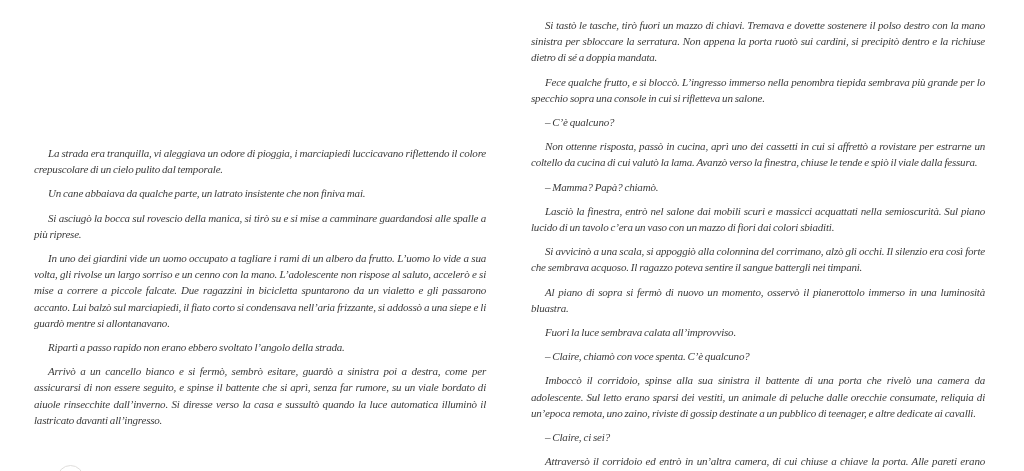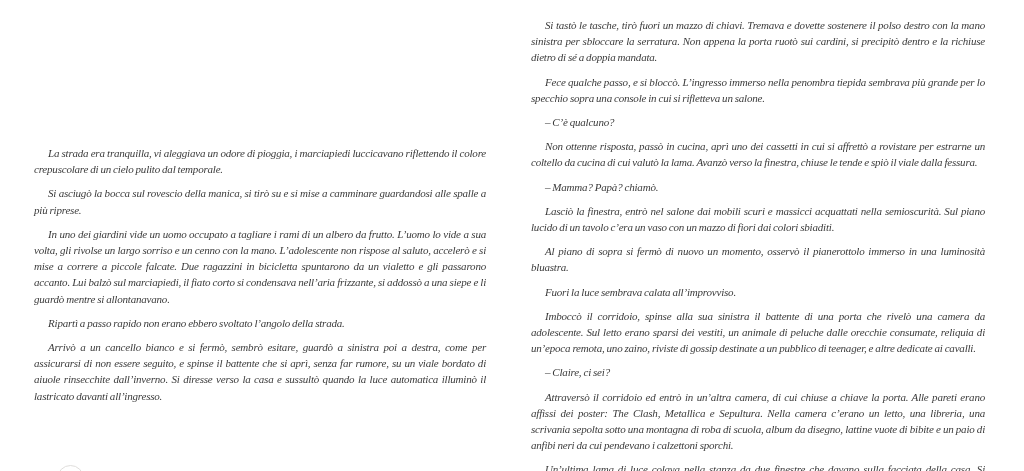--- a/index.html
+++ b/index.html
@@ -52,35 +52,38 @@
     background: #ffffff;
   }
 </style>
 </head>
 <body>
 
 <div class="page">
 
   <div class="col col-left" lang="it">
       <p class="para">La strada era tranquilla, vi aleggiava un odore di pioggia, i marciapiedi luccicavano riflettendo il colore crepuscolare di un cielo pulito dal temporale.</p>
+      <p class="para">Un cane abbaiava da qualche parte, un latrato insistente che non finiva mai.</p>
       <p class="para">Si asciugò la bocca sul rovescio della manica, si tirò su e si mise a camminare guardandosi alle spalle a più riprese.</p>
       <p class="para">In uno dei giardini vide un uomo occupato a tagliare i rami di un albero da frutto. L’uomo lo vide a sua volta, gli rivolse un largo sorriso e un cenno con la mano. L’adolescente non rispose al saluto, accelerò e si mise a correre a piccole falcate. Due ragazzini in bicicletta spuntarono da un vialetto e gli passarono accanto. Lui balzò sul marciapiedi, il fiato corto si condensava nell’aria frizzante, si addossò a una siepe e li guardò mentre si allontanavano.</p>
       <p class="para">Ripartì a passo rapido non erano ebbero svoltato l’angolo della strada.</p>
       <p class="para">Arrivò a un cancello bianco e si fermò, sembrò esitare, guardò a sinistra poi a destra, come per assicurarsi di non essere seguito, e spinse il battente che si aprì, senza far rumore, su un viale bordato di aiuole rinsecchite dall’inverno. Si diresse verso la casa e sussultò quando la luce automatica illuminò il lastricato davanti all’ingresso.</p>
     </div>
 
   <div class="col col-right" lang="it">
       <p class="para">Si tastò le tasche, tirò fuori un mazzo di chiavi. Tremava e dovette sostenere il polso destro con la mano sinistra per sbloccare la serratura. Non appena la porta ruotò sui cardini, si precipitò dentro e la richiuse dietro di sé a doppia mandata.</p>
-      <p class="para">Fece qualche passo, e si bloccò. L’ingresso immerso nella penombra tiepida sembrava più grande per lo specchio sopra una console in cui si rifletteva un salone.</p>
+      <p class="para">Fece qualche frutto, e si bloccò. L’ingresso immerso nella penombra tiepida sembrava più grande per lo specchio sopra una console in cui si rifletteva un salone.</p>
       <p class="para">– C’è qualcuno?</p>
       <p class="para">Non ottenne risposta, passò in cucina, aprì uno dei cassetti in cui si affrettò a rovistare per estrarne un coltello da cucina di cui valutò la lama. Avanzò verso la finestra, chiuse le tende e spiò il viale dalla fessura.</p>
       <p class="para">– Mamma? Papà? chiamò.</p>
       <p class="para">Lasciò la finestra, entrò nel salone dai mobili scuri e massicci acquattati nella semioscurità. Sul piano lucido di un tavolo c’era un vaso con un mazzo di fiori dai colori sbiaditi.</p>
+      <p class="para">Si avvicinò a una scala, si appoggiò alla colonnina del corrimano, alzò gli occhi. Il silenzio era così forte che sembrava acquoso. Il ragazzo poteva sentire il sangue battergli nei timpani.</p>
       <p class="para">Al piano di sopra si fermò di nuovo un momento, osservò il pianerottolo immerso in una luminosità bluastra.</p>
       <p class="para">Fuori la luce sembrava calata all’improvviso.</p>
+      <p class="para">– Claire, chiamò con voce spenta. C’è qualcuno?</p>
       <p class="para">Imboccò il corridoio, spinse alla sua sinistra il battente di una porta che rivelò una camera da adolescente. Sul letto erano sparsi dei vestiti, un animale di peluche dalle orecchie consumate, reliquia di un’epoca remota, uno zaino, riviste di gossip destinate a un pubblico di teenager, e altre dedicate ai cavalli.</p>
       <p class="para">– Claire, ci sei?</p>
       <p class="para">Attraversò il corridoio ed entrò in un’altra camera, di cui chiuse a chiave la porta. Alle pareti erano affissi dei poster: The Clash, Metallica e Sepultura. Nella camera c’erano un letto, una libreria, una scrivania sepolta sotto una montagna di roba di scuola, album da disegno, lattine vuote di bibite e un paio di anfibi neri da cui pendevano i calzettoni sporchi.</p>
       <p class="para">Un’ultima lama di luce colava nella stanza da due finestre che davano sulla facciata della casa. Si avvicinò a una per osservare il paio.</p>
     </div>
 
   <div class="ornament"></div>
 
 </div>
 

